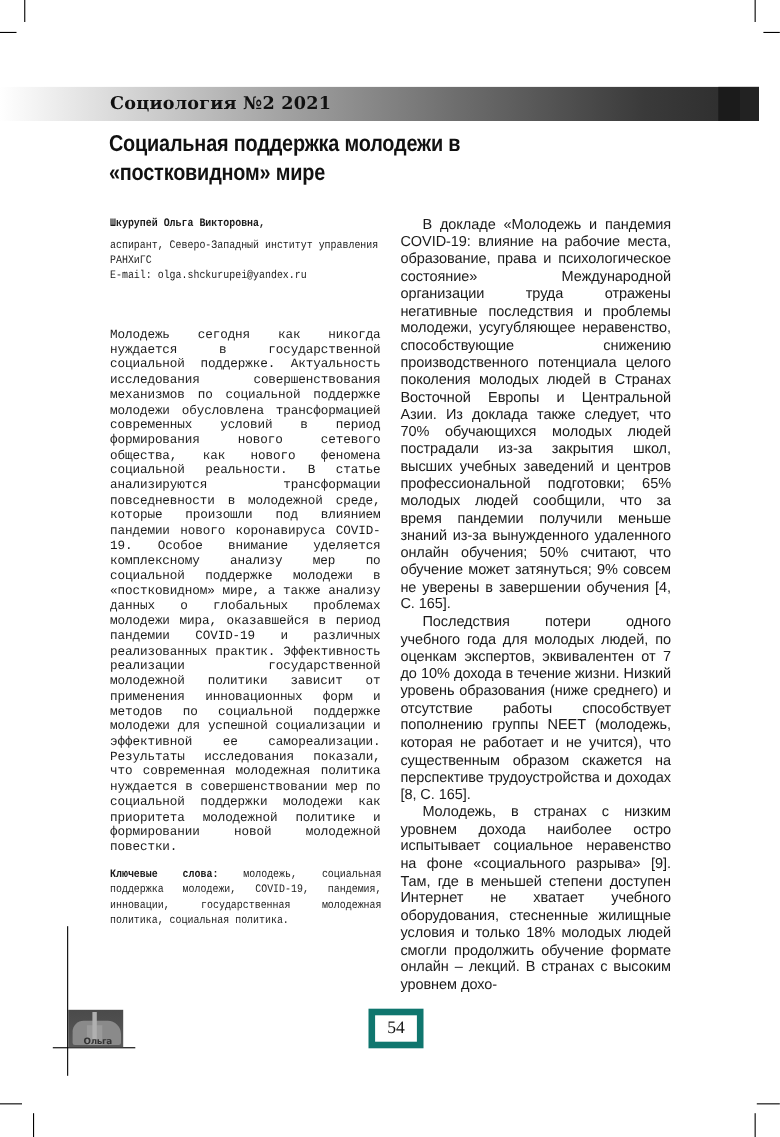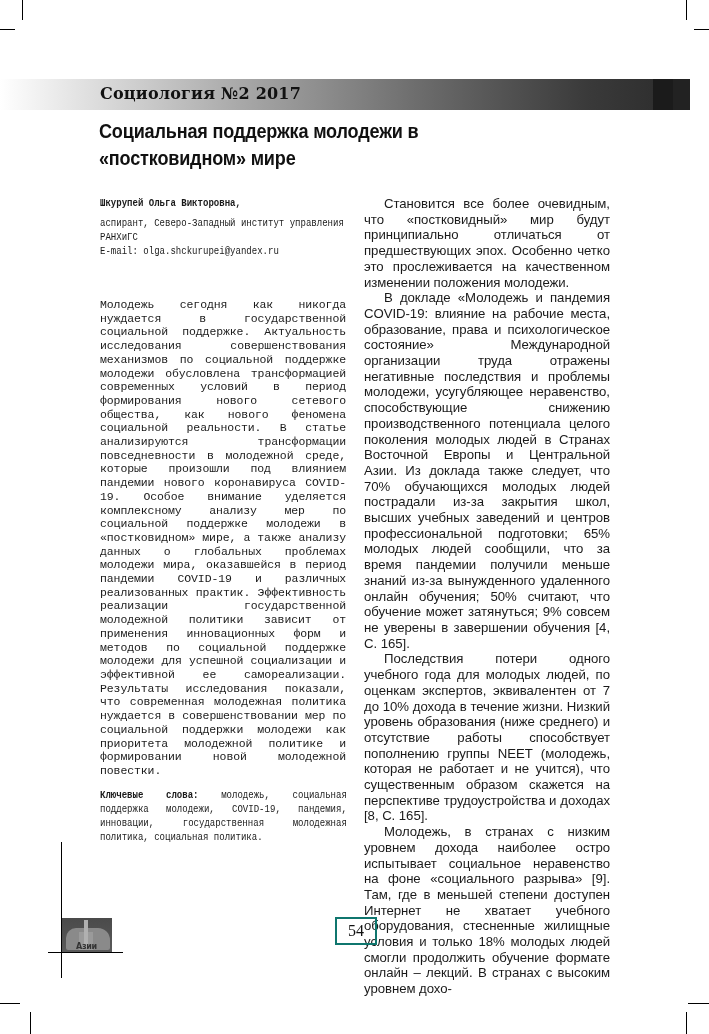--- a/index.html
+++ b/index.html
@@ -40,21 +40,21 @@
     transform: scaleX(0.86); transform-origin: left top; width: 287px;
   }
   .keywords b { font-weight: bold; }
 
   .body-text p {
     margin: 0; font-size: 13.2px; line-height: 15.7px; text-align: justify; text-indent: 20px; letter-spacing: -0.05px;
   }
 
   .page-num {
     position: absolute; left: 335px; top: 917px; width: 38px; height: 24px;
-    border: 2px solid #0f766e; font-family: "Liberation Serif", serif; font-size: 16px;
+    border: 6px solid #0f766e; font-family: "Liberation Serif", serif; font-size: 16px;
     text-align: center; line-height: 24px; color: #111;
   }
 
   .logo {
     position: absolute; left: 62px; top: 918px; width: 50px; height: 34px;
     background: linear-gradient(to bottom, #4a4a4a, #5a5a5a);
     overflow: hidden;
   }
   .logo .cloud { position: absolute; left: 4px; top: 10px; width: 44px; height: 22px; background: #8a8a8a; border-radius: 10px 12px 2px 2px; }
   .logo .spire { position: absolute; left: 22px; top: 2px; width: 4px; height: 28px; background: #b0b0b0; }
@@ -73,44 +73,43 @@
 <div class="crop" style="left:48px;top:952px;width:75px;height:1px;"></div>
 <div class="crop" style="left:30px;top:1012px;width:1px;height:22px;"></div>
 <div class="crop" style="left:0;top:1003px;width:20px;height:1px;"></div>
 <div class="crop" style="left:686px;top:1012px;width:1px;height:22px;"></div>
 <div class="crop" style="left:688px;top:1003px;width:21px;height:1px;"></div>
 
 <div class="header-bar">
   <div class="dark-tab2"></div>
   <div class="dark-tab"></div>
 </div>
-<div class="journal-title">Социология №2 2017</div>
+<div class="journal-title">Социология №2 2021</div>
 
 <h1 class="article-title" style="margin:0;">Социальная поддержка молодежи в «постковидном» мире</h1>
 
 <div class="col-left">
   <div class="author-name">Шкурупей Ольга Викторовна,</div>
   <div class="author-info" style="margin-top:6px;">аспирант, Северо-Западный институт управления РАНХиГС</div>
   <div class="author-info" style="margin-top:0;">E-mail: olga.shckurupei@yandex.ru</div>
 
   <div class="abstract">Молодежь сегодня как никогда нуждается в государственной социальной поддержке. Актуальность исследования совершенствования механизмов по социальной поддержке молодежи обусловлена трансформацией современных условий в период формирования нового сетевого общества, как нового феномена социальной реальности. В статье анализируются трансформации повседневности в молодежной среде, которые произошли под влиянием пандемии нового коронавируса COVID-19. Особое внимание уделяется комплексному анализу мер по социальной поддержке молодежи в «постковидном» мире, а также анализу данных о глобальных проблемах молодежи мира, оказавшейся в период пандемии COVID-19 и различных реализованных практик. Эффективность реализации государственной молодежной политики зависит от применения инновационных форм и методов по социальной поддержке молодежи для успешной социализации и эффективной ее самореализации. Результаты исследования показали, что современная молодежная политика нуждается в совершенствовании мер по социальной поддержки молодежи как приоритета молодежной политике и формировании новой молодежной повестки.</div>
 
   <div class="keywords">
     <b>Ключевые слова:</b>
     <span>молодежь, социальная поддержка молодежи, COVID-19, пандемия, инновации, государственная молодежная политика, социальная политика.</span>
   </div>
 </div>
 
 <div class="col-right body-text">
-  <p>Становится все более очевидным, что «постковидный» мир будут принципиально отличаться от предшествующих эпох. Особенно четко это прослеживается на качественном изменении положения молодежи.</p>
   <p>В докладе «Молодежь и пандемия COVID-19: влияние на рабочие места, образование, права и психологическое состояние» Международной организации труда отражены негативные последствия и проблемы молодежи, усугубляющее неравенство, способствующие снижению производственного потенциала целого поколения молодых людей в Странах Восточной Европы и Центральной Азии. Из доклада также следует, что 70% обучающихся молодых людей пострадали из-за закрытия школ, высших учебных заведений и центров профессиональной подготовки; 65% молодых людей сообщили, что за время пандемии получили меньше знаний из-за вынужденного удаленного онлайн обучения; 50% считают, что обучение может затянуться; 9% совсем не уверены в завершении обучения [4, С. 165].</p>
   <p>Последствия потери одного учебного года для молодых людей, по оценкам экспертов, эквивалентен от 7 до 10% дохода в течение жизни. Низкий уровень образования (ниже среднего) и отсутствие работы способствует пополнению группы NEET (молодежь, которая не работает и не учится), что существенным образом скажется на перспективе трудоустройства и доходах [8, С. 165].</p>
   <p>Молодежь, в странах с низким уровнем дохода наиболее остро испытывает социальное неравенство на фоне «социального разрыва» [9]. Там, где в меньшей степени доступен Интернет не хватает учебного оборудования, стесненные жилищные условия и только 18% молодых людей смогли продолжить обучение формате онлайн – лекций. В странах с высоким уровнем дохо-</p>
 </div>
 
 <div class="logo">
   <div class="cloud"></div>
   <div class="tower"></div>
   <div class="spire"></div>
-  <div class="logo-text">Азии</div>
+  <div class="logo-text">Ольга</div>
 </div>
 
 <div class="page-num">54</div>
 
 </body></html>

